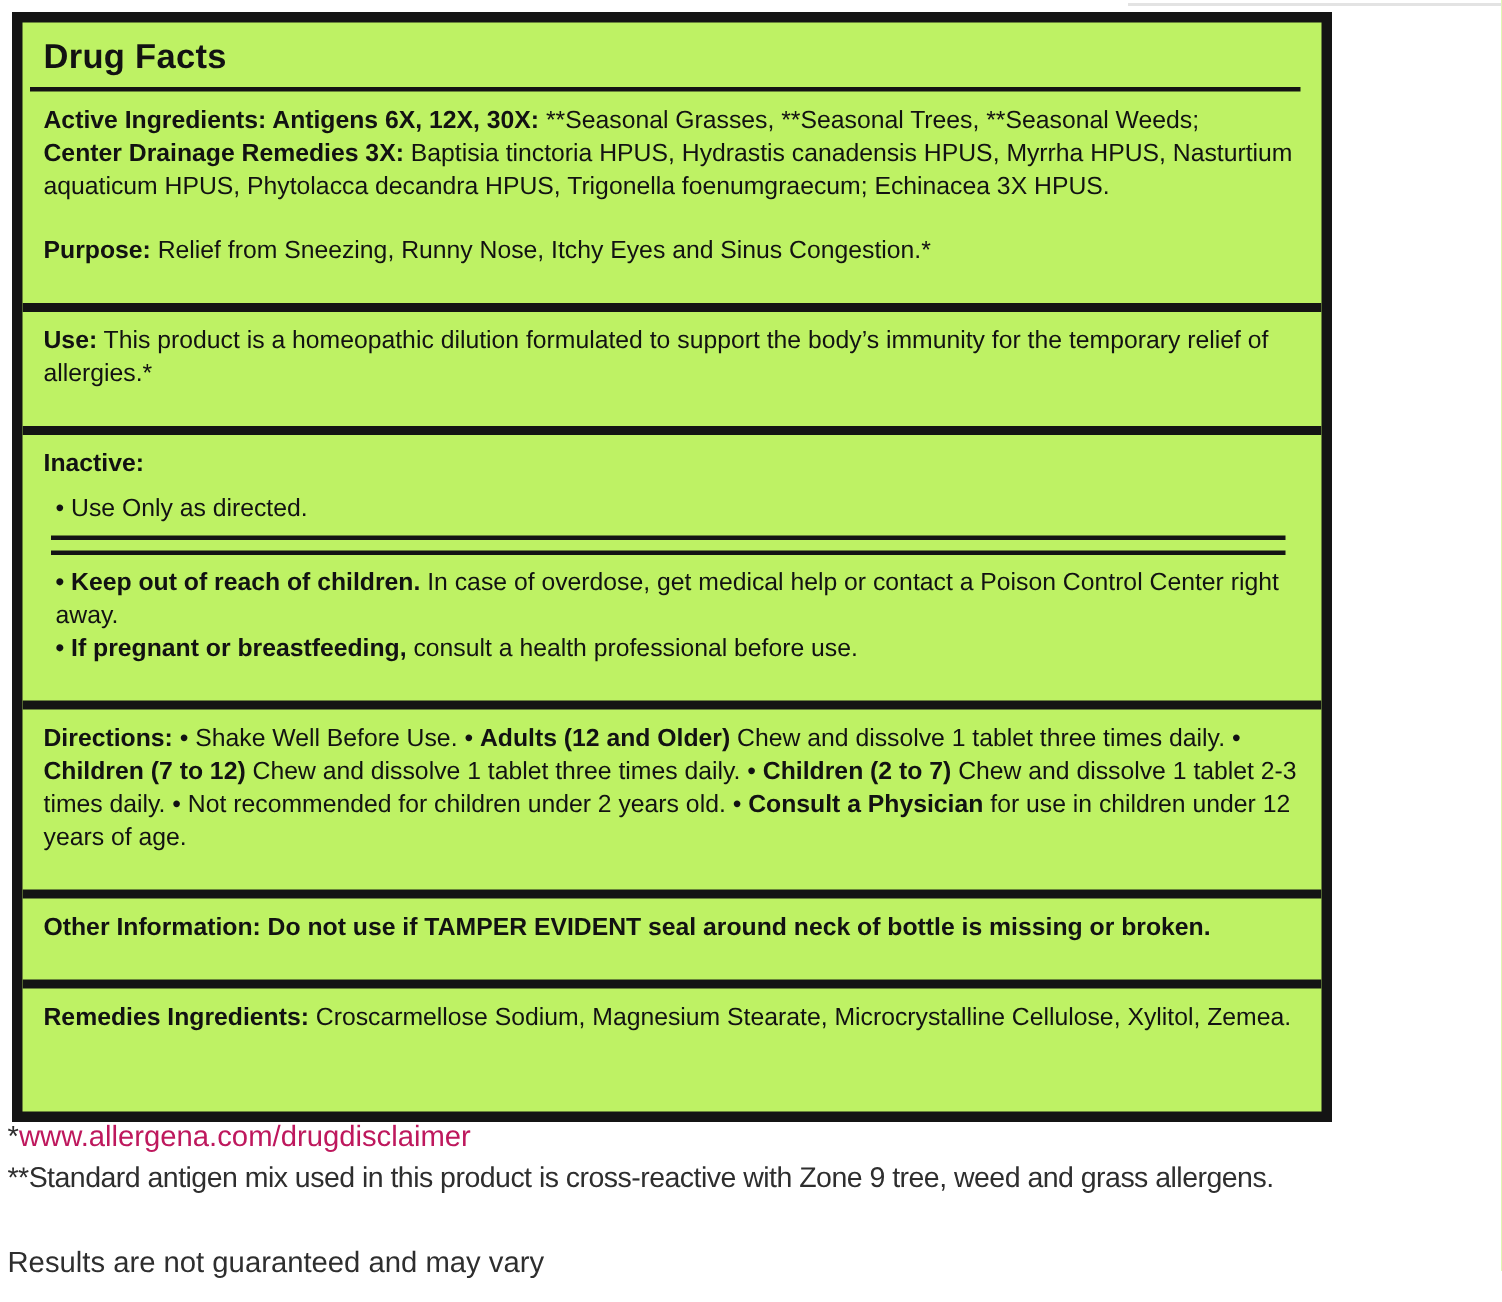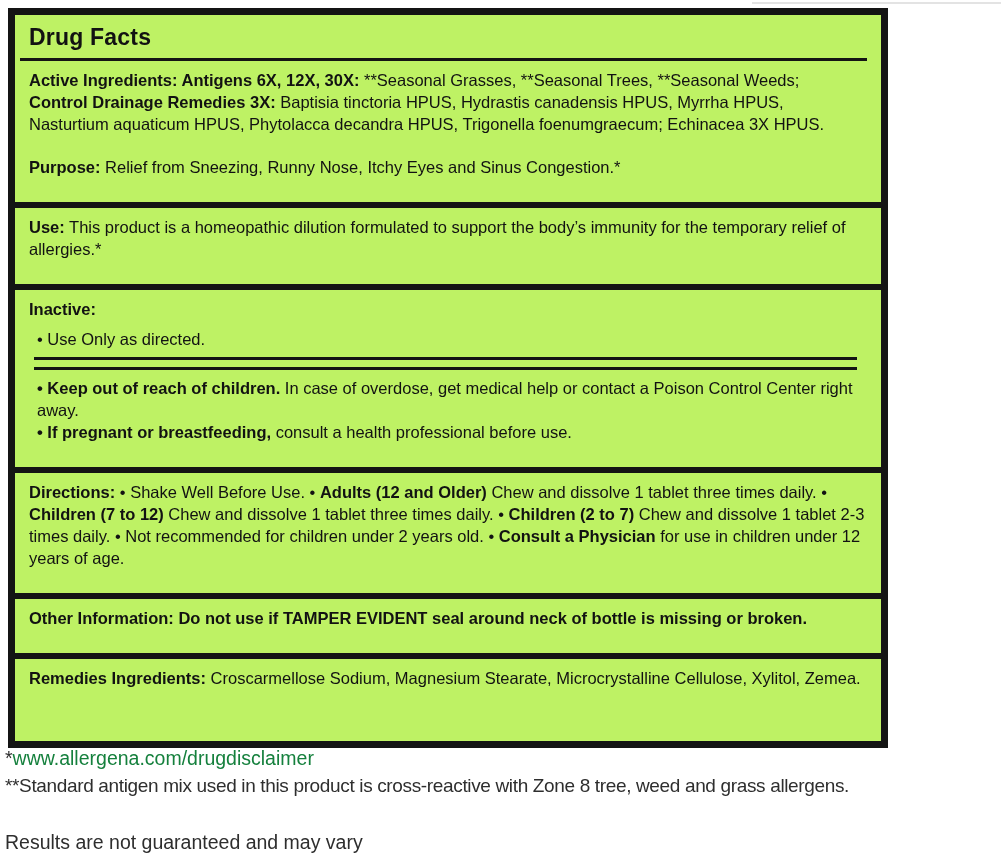--- a/index.html
+++ b/index.html
@@ -38,36 +38,36 @@
   .warn-bullet { padding-left: 8px; }
   .warn-bullet.spaced { margin-top: 8px !important; }
   .footer-line {
     position: absolute; left: 5px;
     font-size: 19.5px; color: #2e2e2e;
     white-space: nowrap;
   }
   .footer-disclaimer { top: 747px; }
   .footer-antigen { top: 775px; letter-spacing: -0.35px; font-size: 19px; }
   .footer-results { top: 831px; }
-  .link { color: #15803d; text-decoration: none; cursor: pointer; }
+  .link { color: #be185d; text-decoration: none; cursor: pointer; }
   b { font-weight: bold; }
 </style>
 </head>
 <body>
 
 <div class="top-artifact-line"></div>
 
 <div class="panel">
 
   <div class="panel-title">Drug Facts</div>
   <div class="title-rule"></div>
 
   <div class="section">
     <p><b>Active Ingredients: Antigens 6X, 12X, 30X:</b><span> **Seasonal Grasses, **Seasonal Trees, **Seasonal Weeds;</span></p>
-    <p><b>Control Drainage Remedies 3X:</b><span> Baptisia tinctoria HPUS, Hydrastis canadensis HPUS, Myrrha HPUS, Nasturtium aquaticum HPUS, Phytolacca decandra HPUS, Trigonella foenumgraecum; Echinacea 3X HPUS.</span></p>
+    <p><b>Center Drainage Remedies 3X:</b><span> Baptisia tinctoria HPUS, Hydrastis canadensis HPUS, Myrrha HPUS, Nasturtium aquaticum HPUS, Phytolacca decandra HPUS, Trigonella foenumgraecum; Echinacea 3X HPUS.</span></p>
     <p class="purpose-para"><b>Purpose:</b><span> Relief from Sneezing, Runny Nose, Itchy Eyes and Sinus Congestion.*</span></p>
   </div>
 
   <div class="divider"></div>
 
   <div class="section">
     <p><b>Use:</b><span> This product is a homeopathic dilution formulated to support the body’s immunity for the temporary relief of allergies.*</span></p>
   </div>
 
   <div class="divider"></div>
@@ -96,15 +96,15 @@
   <div class="divider"></div>
 
   <div class="section">
     <p><b>Remedies Ingredients:</b><span> Croscarmellose Sodium, Magnesium Stearate, Microcrystalline Cellulose, Xylitol, Zemea.</span></p>
   </div>
 
 </div>
 
 <div class="footer-line footer-disclaimer"><span>*</span><a class="link">www.allergena.com/drugdisclaimer</a></div>
 
-<div class="footer-line footer-antigen">**Standard antigen mix used in this product is cross-reactive with Zone 8 tree, weed and grass allergens.</div>
+<div class="footer-line footer-antigen">**Standard antigen mix used in this product is cross-reactive with Zone 9 tree, weed and grass allergens.</div>
 
 <div class="footer-line footer-results">Results are not guaranteed and may vary</div>
 
 </body></html>

